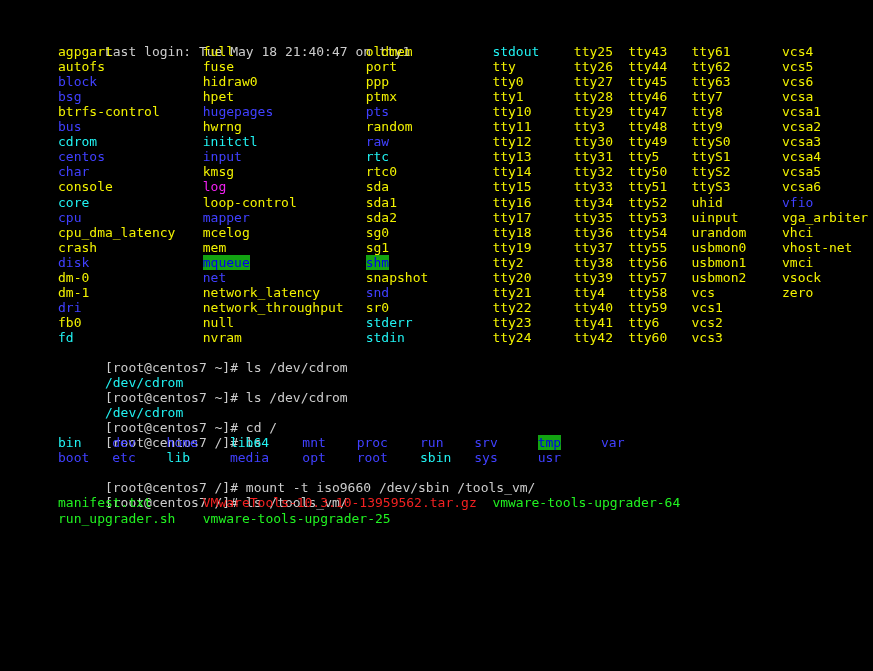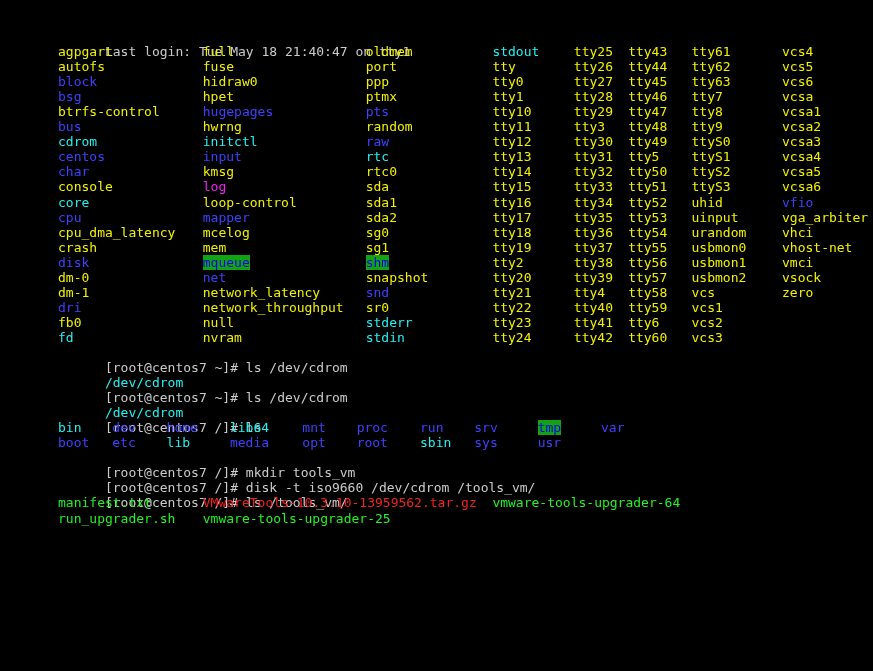--- a/index.html
+++ b/index.html
@@ -92,36 +92,36 @@
       <span class="c-cyan">/dev/cdrom</span>
     </div>
 
     <div class="line">
       <span class="c-white">[root@centos7 ~]# </span><span class="c-white">ls /dev/cdrom</span>
     </div>
     <div class="line">
       <span class="c-cyan">/dev/cdrom</span>
     </div>
 
+    <div class="line">
+      <span class="c-white">[root@centos7 ~]# </span><span class="c-white">cd /</span>
+    </div>
 
     <div class="line">
       <span class="c-white">[root@centos7 /]# </span><span class="c-white">ls</span>
     </div>
 
     <div id="root-listing">
         <div class="line" style="position: relative; height: 15.05px;"><span class="cell c-cyan" style="position: absolute; left: 0px; top: 0px; white-space: pre;">bin</span><span class="cell c-blue" style="position: absolute; left: 54.3px; top: 0px; white-space: pre;">dev</span><span class="cell c-blue" style="position: absolute; left: 108.6px; top: 0px; white-space: pre;">home</span><span class="cell c-cyan" style="position: absolute; left: 171.95px; top: 0px; white-space: pre;">lib64</span><span class="cell c-blue" style="position: absolute; left: 244.35px; top: 0px; white-space: pre;">mnt</span><span class="cell c-blue" style="position: absolute; left: 298.65px; top: 0px; white-space: pre;">proc</span><span class="cell c-blue" style="position: absolute; left: 362px; top: 0px; white-space: pre;">run</span><span class="cell c-blue" style="position: absolute; left: 416.3px; top: 0px; white-space: pre;">srv</span><span class="cell c-sticky" style="position: absolute; left: 479.65px; top: 0px; white-space: pre;">tmp</span><span class="cell c-blue" style="position: absolute; left: 543px; top: 0px; white-space: pre;">var</span></div>
         <div class="line" style="position: relative; height: 15.05px;"><span class="cell c-blue" style="position: absolute; left: 0px; top: 0px; white-space: pre;">boot</span><span class="cell c-blue" style="position: absolute; left: 54.3px; top: 0px; white-space: pre;">etc</span><span class="cell c-cyan" style="position: absolute; left: 108.6px; top: 0px; white-space: pre;">lib</span><span class="cell c-blue" style="position: absolute; left: 171.95px; top: 0px; white-space: pre;">media</span><span class="cell c-blue" style="position: absolute; left: 244.35px; top: 0px; white-space: pre;">opt</span><span class="cell c-blue" style="position: absolute; left: 298.65px; top: 0px; white-space: pre;">root</span><span class="cell c-cyan" style="position: absolute; left: 362px; top: 0px; white-space: pre;">sbin</span><span class="cell c-blue" style="position: absolute; left: 416.3px; top: 0px; white-space: pre;">sys</span><span class="cell c-blue" style="position: absolute; left: 479.65px; top: 0px; white-space: pre;">usr</span></div>
       </div>
 
-    <div class="line">
-      <span class="c-white">[root@centos7 /]# </span><span class="c-white">mkdir tools_vm</span>
-    </div>
 
     <div class="line">
-      <span class="c-white">[root@centos7 /]# </span><span class="c-white">disk -t iso9660 /dev/cdrom /tools_vm/</span>
+      <span class="c-white">[root@centos7 /]# </span><span class="c-white">mount -t iso9660 /dev/sbin /tools_vm/</span>
     </div>
 
 
     <div class="line">
       <span class="c-white">[root@centos7 /]# </span><span class="c-white">ls /tools_vm/</span>
     </div>
 
     <div id="tools-listing">
         <div class="line" style="position: relative; height: 15.05px;"><span class="cell c-green" style="position: absolute; left: 0px; top: 0px; white-space: pre;">manifest.txt</span><span class="cell c-red" style="position: absolute; left: 144.8px; top: 0px; white-space: pre;">VMwareTools-10.3.10-13959562.tar.gz</span><span class="cell c-green" style="position: absolute; left: 434.4px; top: 0px; white-space: pre;">vmware-tools-upgrader-64</span></div>
         <div class="line" style="position: relative; height: 15.05px;"><span class="cell c-green" style="position: absolute; left: 0px; top: 0px; white-space: pre;">run_upgrader.sh</span><span class="cell c-green" style="position: absolute; left: 144.8px; top: 0px; white-space: pre;">vmware-tools-upgrader-25</span></div>

